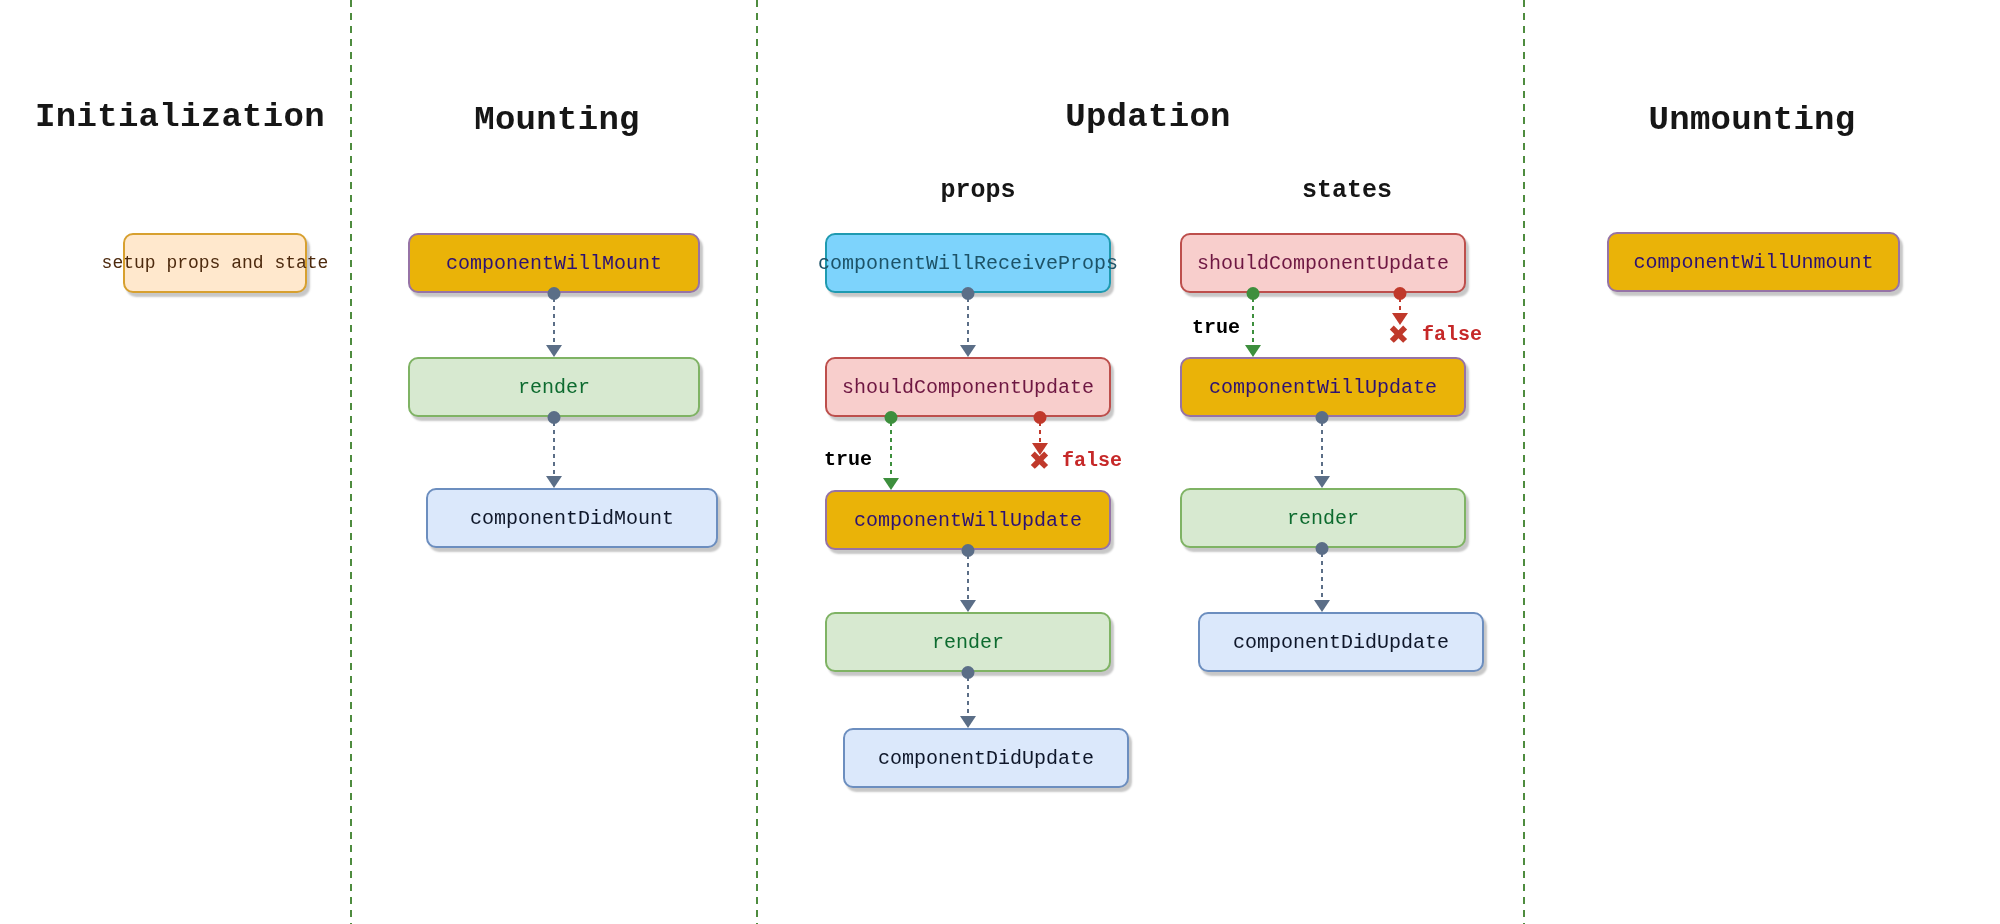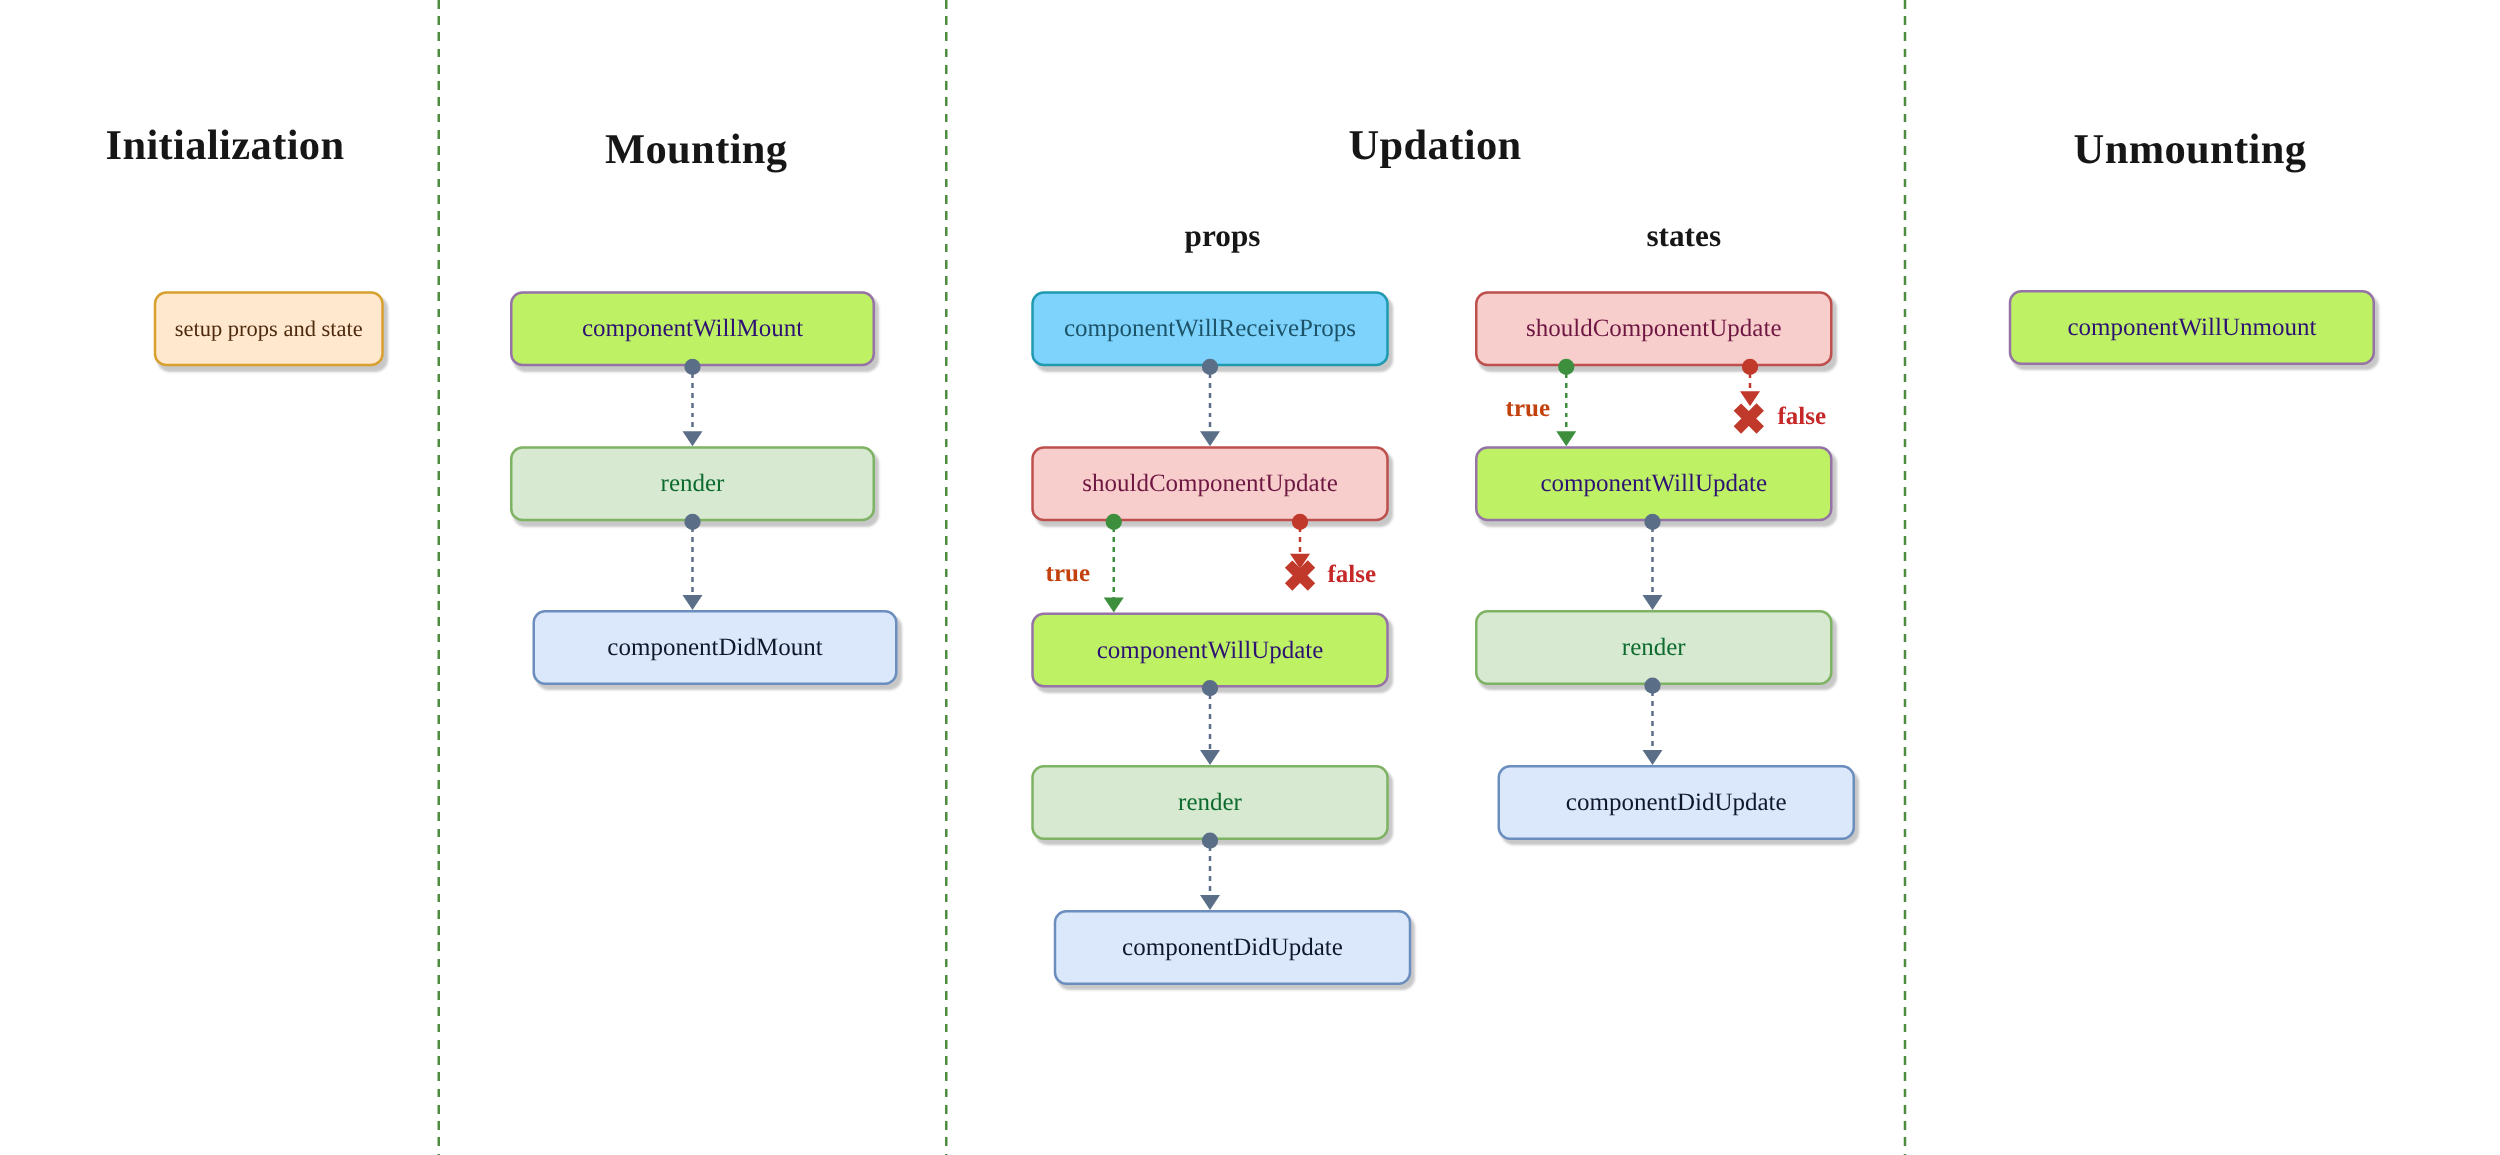--- a/index.html
+++ b/index.html
@@ -1,18 +1,18 @@
 <!DOCTYPE html>
 <html><head>
 <meta charset="utf-8">
 <style>
   html,body{margin:0;padding:0;background:#ffffff;}
   .canvas{
     position:relative;width:2000px;height:924px;background:#ffffff;overflow:hidden;
-    font-family:Liberation Serif, serif;
+    font-family:Liberation Mono, monospace;
   }
   
   .divider{
     position:absolute;top:0;bottom:0;width:2px;
     background:repeating-linear-gradient(to bottom,#4e8c3f 0 7px,transparent 7px 13px);
   }
   
   .phase-title{
     position:absolute;transform:translate(-50%,-50%);
     font-size:34px;font-weight:700;color:#161616;white-space:nowrap;letter-spacing:.3px;
@@ -23,21 +23,21 @@
   }
   
   .node{
     position:absolute;height:60px;box-sizing:border-box;
     border:2px solid;border-radius:10px;
     display:flex;align-items:center;justify-content:center;
     font-size:20px;white-space:nowrap;
     box-shadow:3px 4px 2px rgba(0,0,0,0.22);
   }
   .node.orange{background:#ffe8cd;border-color:#d7a02f;color:#4d2a0e;font-size:18px;margin-left:40px;}
-  .node.purple{background:#bef264;border-color:#9673a6;color:#2d1273;}
+  .node.purple{background:#eab308;border-color:#9673a6;color:#2d1273;}
   .node.green {background:#d7e9d0;border-color:#7fb364;color:#0d6b2f;}
   .node.blue  {background:#dbe8fb;border-color:#6c8ebf;color:#0f172a;margin-left:18px;}
   .node.cyan  {background:#7dd3fc;border-color:#1f9ab0;color:#1d5368;}
   .node.red   {background:#f8cecc;border-color:#bd4f4c;color:#6e1742;}
   
   .arrow{position:absolute;width:16px;transform:translateX(-50%);}
   .arrow .dot{
     position:absolute;top:0;left:50%;transform:translateX(-50%);
     width:13px;height:13px;border-radius:50%;
   }
@@ -53,21 +53,21 @@
   .arrow.slate .line{background:repeating-linear-gradient(to bottom,#5b6e87 0 4px,transparent 4px 8px);}
   .arrow.slate .head{border-top-color:#5b6e87;}
   .arrow.green .dot{background:#3d8f3d;}
   .arrow.green .line{background:repeating-linear-gradient(to bottom,#3d8f3d 0 4px,transparent 4px 8px);}
   .arrow.green .head{border-top-color:#3d8f3d;}
   .arrow.red .dot{background:#c0392b;}
   .arrow.red .line{background:repeating-linear-gradient(to bottom,#c0392b 0 4px,transparent 4px 8px);}
   .arrow.red .head{border-top-color:#c0392b;}
   
   .branch-label{position:absolute;font-size:20px;font-weight:700;white-space:nowrap;}
-  .branch-label.true{color:#c2410c;transform:translate(-100%,-50%);}
+  .branch-label.true{color:#000000;transform:translate(-100%,-50%);}
   .branch-label.false{color:#c62828;transform:translate(0,-50%);}
   .xmark{
     position:absolute;transform:translate(-50%,-50%);
     color:#c0392b;font-size:34px;font-weight:700;line-height:1;
   }
 </style>
 </head>
 <body>
 
 <div class="canvas">

